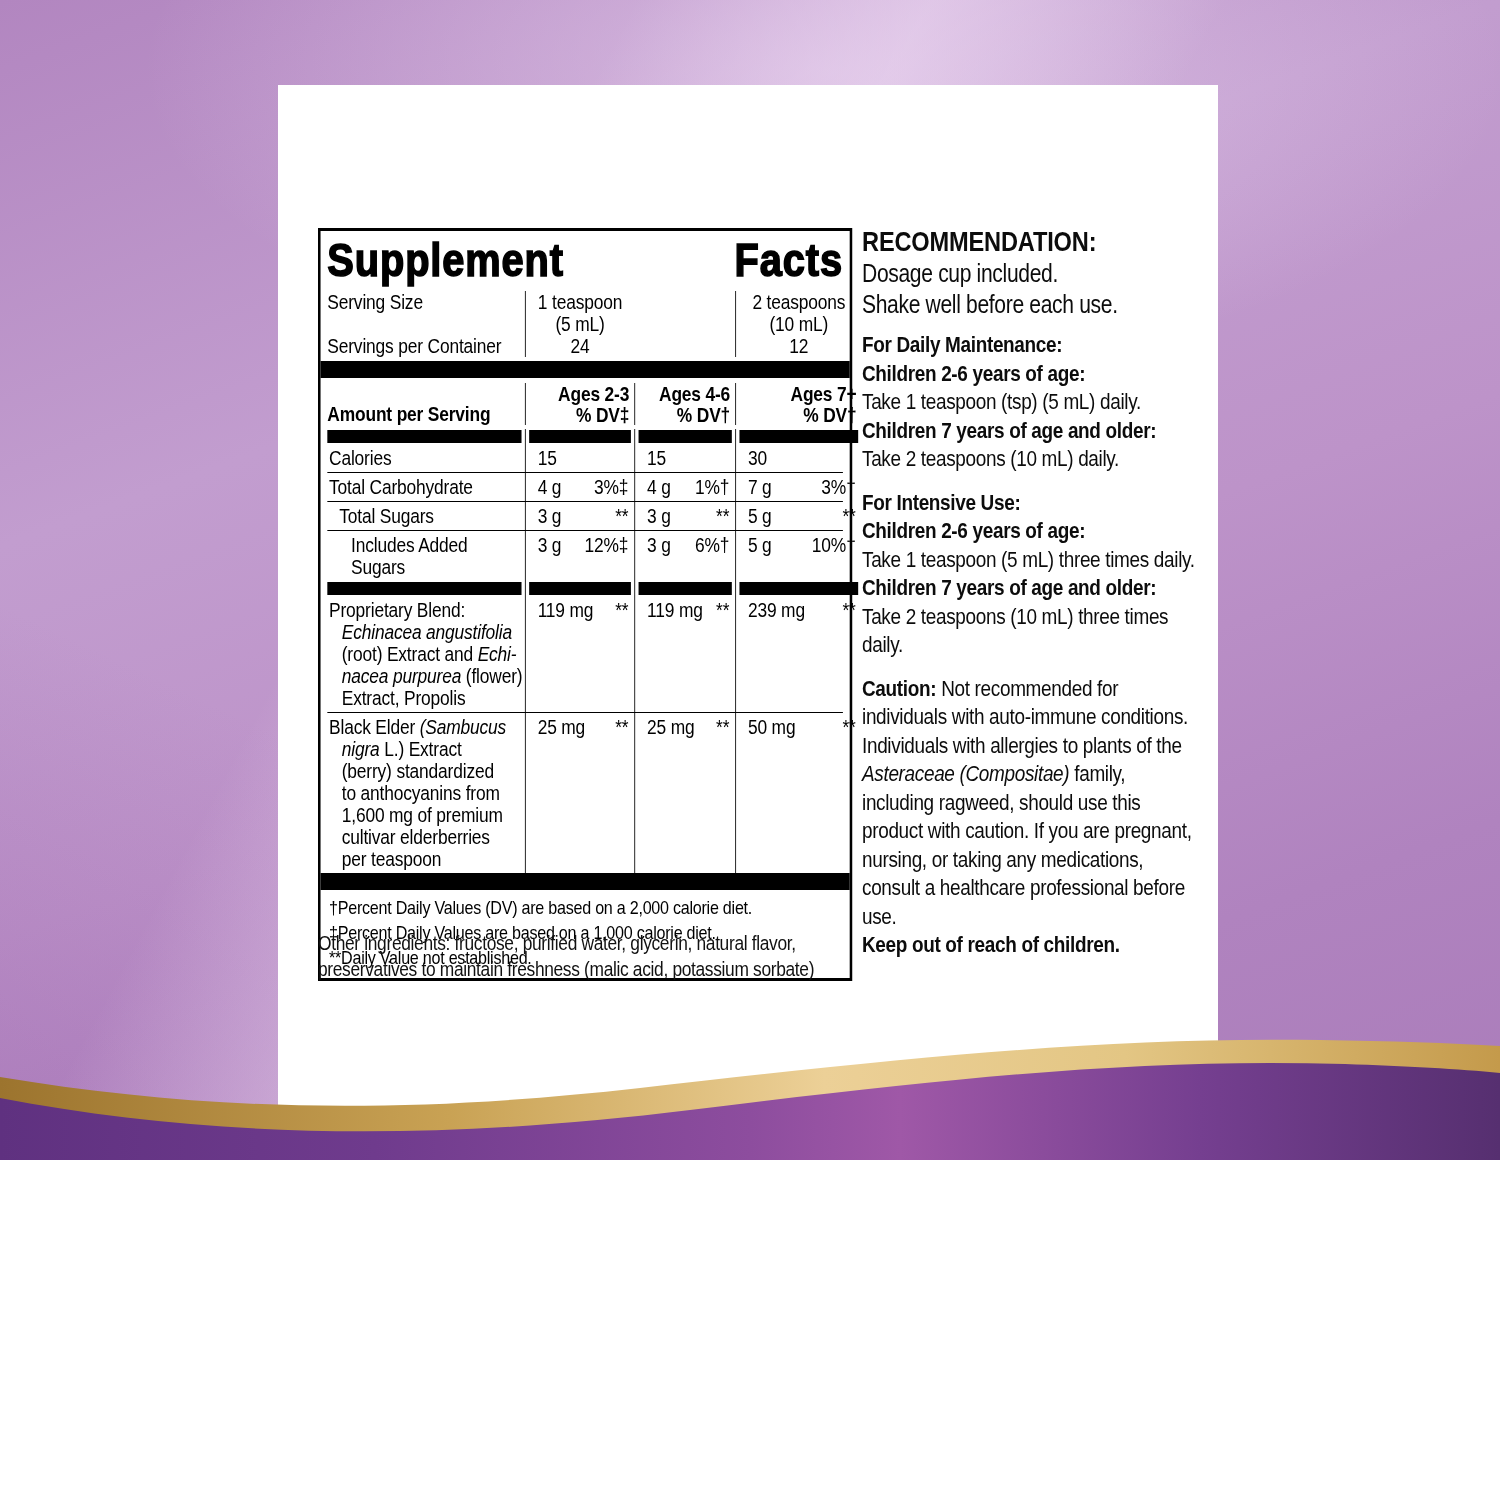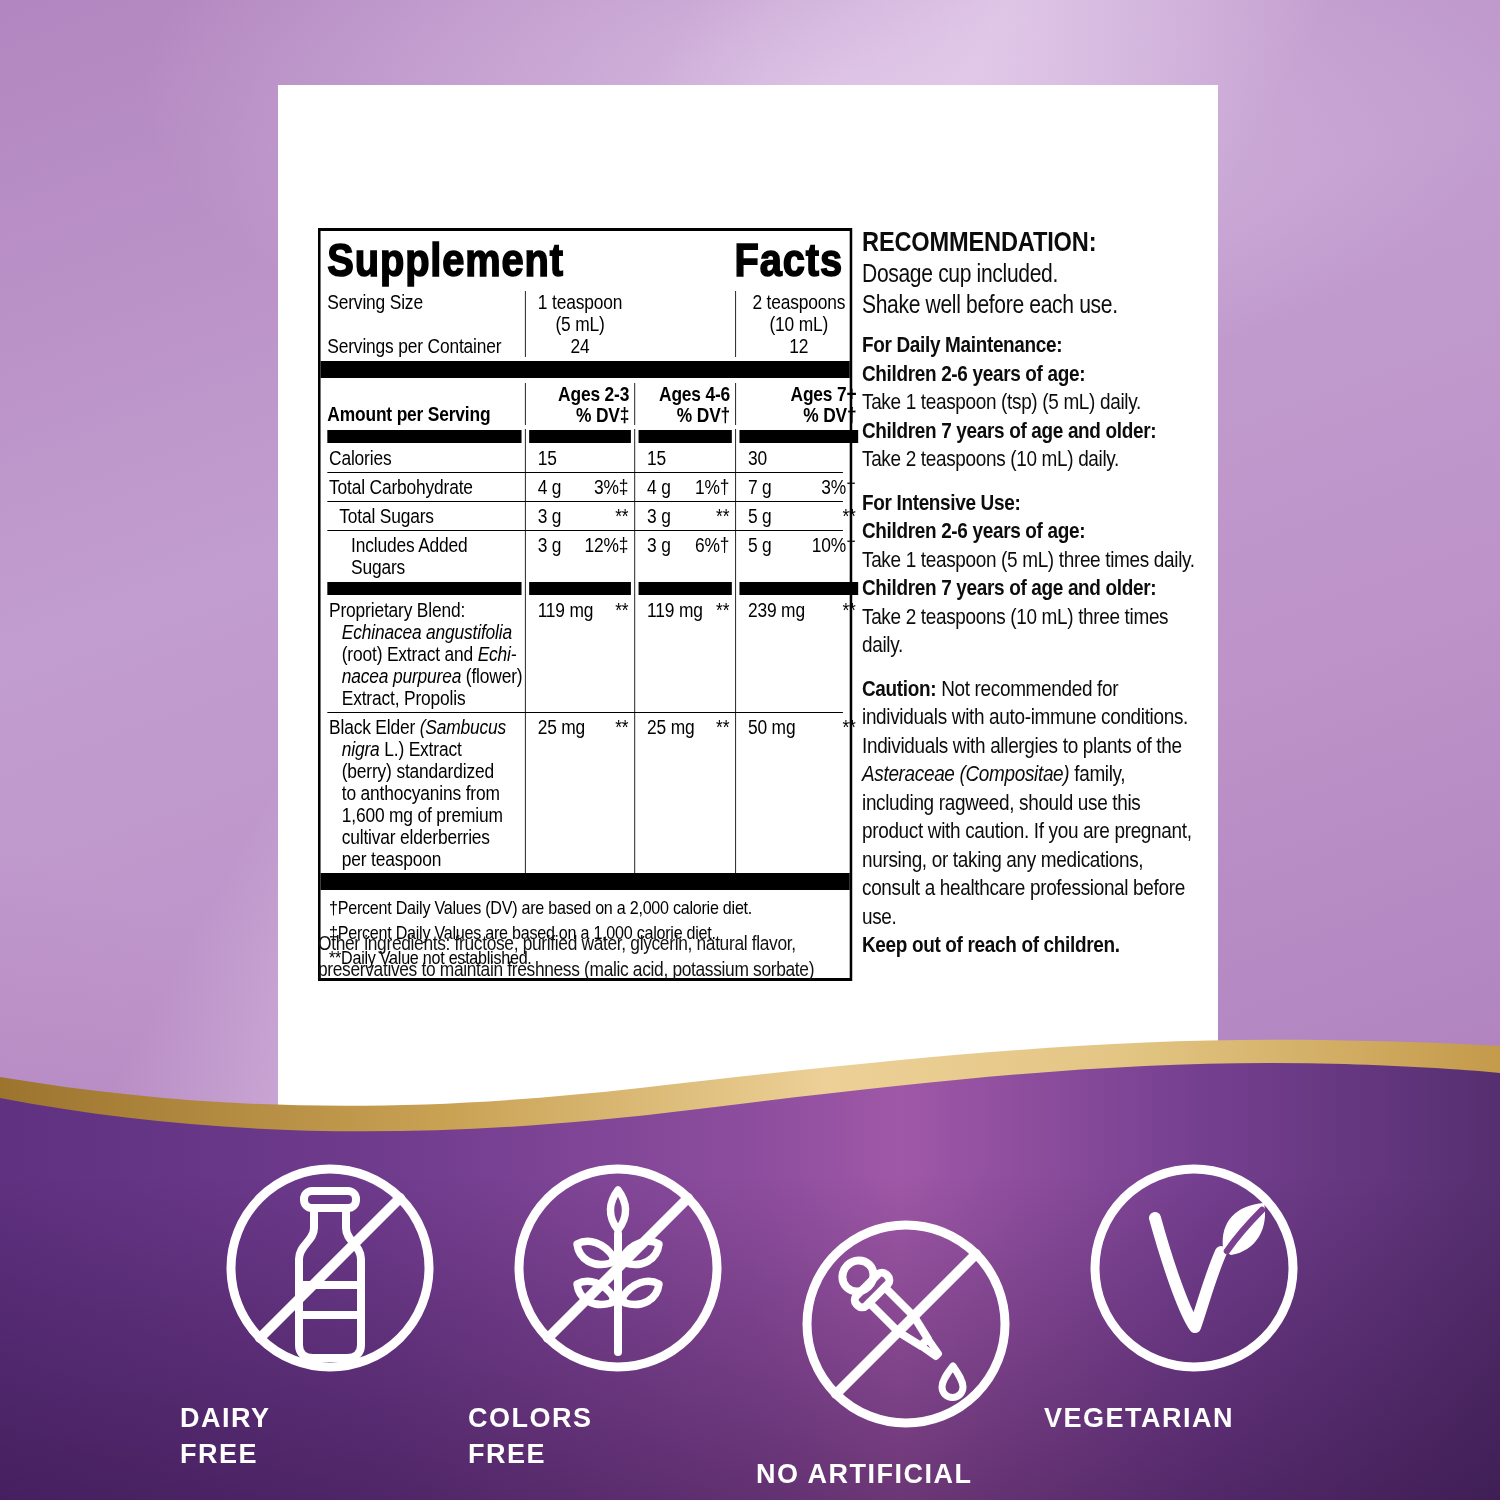--- a/index.html
+++ b/index.html
@@ -1,17 +1,17 @@
 <!DOCTYPE html>
 <html><head>
 <meta charset="utf-8">
 <style>
   html,body{margin:0;padding:0;}
   .stage{
-    position:relative;width:1500px;height:1500px;overflow:hidden;
+    position:relative;width:1500px;height:1160px;overflow:hidden;
     font-family:"Liberation Sans", sans-serif;
     background:
       radial-gradient(1100px 500px at 55% 6%, rgba(236,216,242,.55), rgba(236,216,242,0) 62%),
       linear-gradient(118deg, rgba(255,245,255,0) 30%, rgba(250,236,252,.45) 44%, rgba(255,245,255,0) 58%),
       linear-gradient(25deg, rgba(150,95,170,.35) 0%, rgba(150,95,170,0) 30%),
       linear-gradient(160deg, #b286c0 0%, #c29dcf 32%, #bd93c9 55%, #b083bf 80%, #aa7cba 100%);
   }
   .panel{position:absolute;left:278px;top:85px;width:940px;height:1035px;background:#fff;}
 
   

